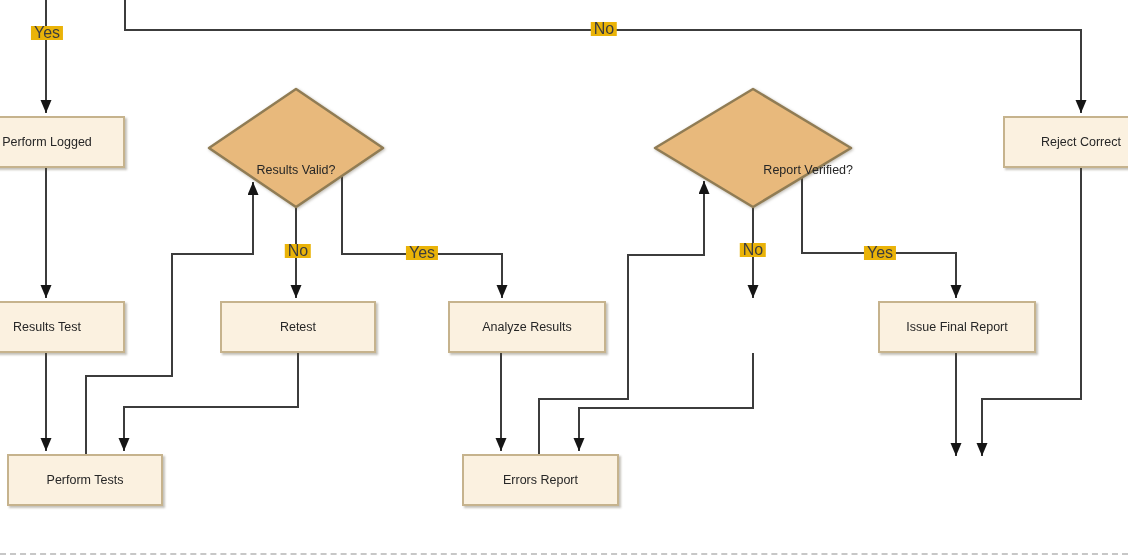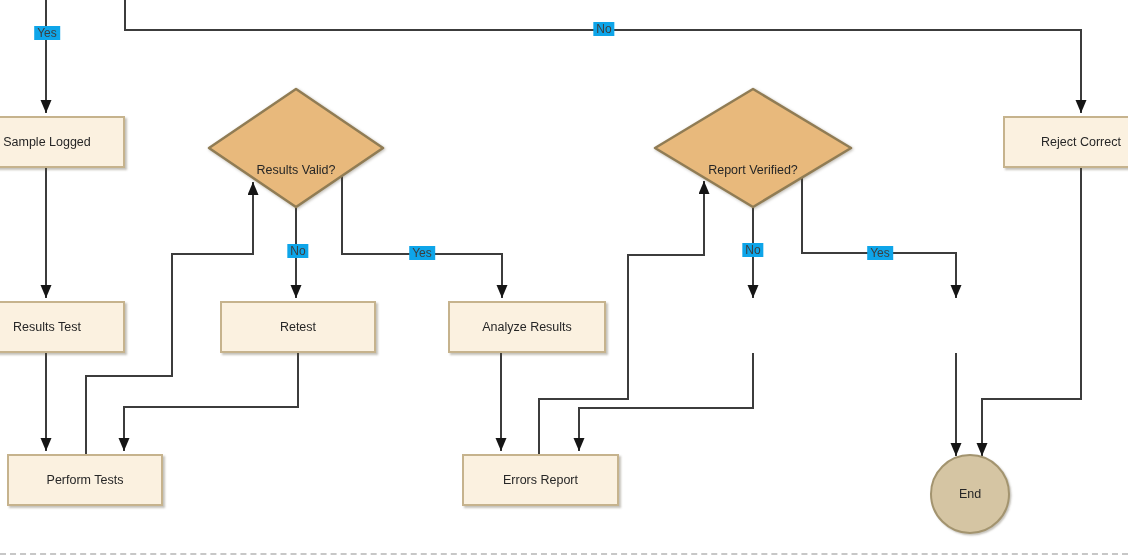--- a/index.html
+++ b/index.html
@@ -50,23 +50,23 @@
   .diamond polygon {
     fill: var(--decision-fill, #e8b97c);
     stroke: var(--decision-stroke, #907c54);
     stroke-width: 2.5;
     stroke-linejoin: round;
   }
   .diamond .dlabel { position: relative; z-index: 1; margin-top: 44px; }
   .elabel {
     position: absolute;
     transform: translate(-50%, -50%);
-    background: #0ea5e9;
+    background: #eab308;
     padding: 0 3px;
-    font-size: 12px;
+    font-size: 16px;
     line-height: 14px;
     color: var(--label-text, #3d3d3d);
     white-space: nowrap;
   }
   .page-boundary {
     position: absolute;
     left: 0; top: 553px;
     width: 1128px; height: 0;
     border-top: 2px dashed #c7c7c7;
   }
@@ -93,57 +93,57 @@
     <path d="M501,353 L501,451" marker-end="url(#arr)"></path>
     <path d="M539,454 L539,399 L628,399 L628,255 L704,255 L704,181" marker-end="url(#arr)"></path>
     <path d="M753,208 L753,298" marker-end="url(#arr)"></path>
     <path d="M802,178 L802,253 L956,253 L956,298" marker-end="url(#arr)"></path>
     <path d="M753,353 L753,408 L579,408 L579,451" marker-end="url(#arr)"></path>
     <path d="M956,353 L956,456" marker-end="url(#arr)"></path>
     <path d="M1081,168 L1081,399 L982,399 L982,456" marker-end="url(#arr)"></path>
   </svg>
 
   <div class="node process" style="left:-31px; top:116px; width:156px;">
-    <span>Sample Logged</span>
+    <span>Perform Logged</span>
   </div>
   <div class="node process" style="left:-31px; top:301px; width:156px;">
     <span>Results Test</span>
   </div>
   <div class="node process" style="left:7px; top:454px; width:156px;">
     <span>Perform Tests</span>
   </div>
   <div class="node process" style="left:220px; top:301px; width:156px;">
     <span>Retest</span>
   </div>
   <div class="node process" style="left:422px; top:301px; width:158px;margin-left:26px;">
     <span>Analyze Results</span>
   </div>
   <div class="node process" style="left:462px; top:454px; width:157px;">
     <span>Errors Report</span>
   </div>
+  <div class="node process" style="left:878px; top:301px; width:158px;">
+    <span>Issue Final Report</span>
+  </div>
   <div class="node process" style="left:1003px; top:116px; width:156px;">
     <span>Reject Correct</span>
   </div>
 
   <div class="node diamond" style="left:207px; top:86px; width:178px; height:124px;">
     <svg width="178" height="124" viewBox="0 0 178 124" style="filter: drop-shadow(1.5px 1.5px 1.5px rgba(90,80,60,0.4));">
       <polygon points="2,62 89,3 176,62 89,121"></polygon>
     </svg>
     <span class="dlabel">Results Valid?</span>
   </div>
-  <div class="node diamond" style="left:653px; top:86px; width:200px; height:124px;">
+  <div class="node diamond" style="left:653px; top:86px; width:200px; height:124px;justify-content:flex-end;">
     <svg width="200" height="124" viewBox="0 0 200 124" style="filter: drop-shadow(1.5px 1.5px 1.5px rgba(90,80,60,0.4));">
       <polygon points="2,62 100,3 198,62 100,121"></polygon>
     </svg>
     <span class="dlabel">Report Verified?</span>
   </div>
 
-  <div class="node terminal" style="left:930px; top:454px;">
-    <span>End</span>
-  </div>
 
   <span class="elabel" style="left:47px; top:33px;">Yes</span>
   <span class="elabel" style="left:604px; top:29px;">No</span>
   <span class="elabel" style="left:298px; top:251px;">No</span>
   <span class="elabel" style="left:422px; top:253px;">Yes</span>
   <span class="elabel" style="left:753px; top:250px;">No</span>
   <span class="elabel" style="left:880px; top:253px;">Yes</span>
 
   <div class="page-boundary"></div>
 

